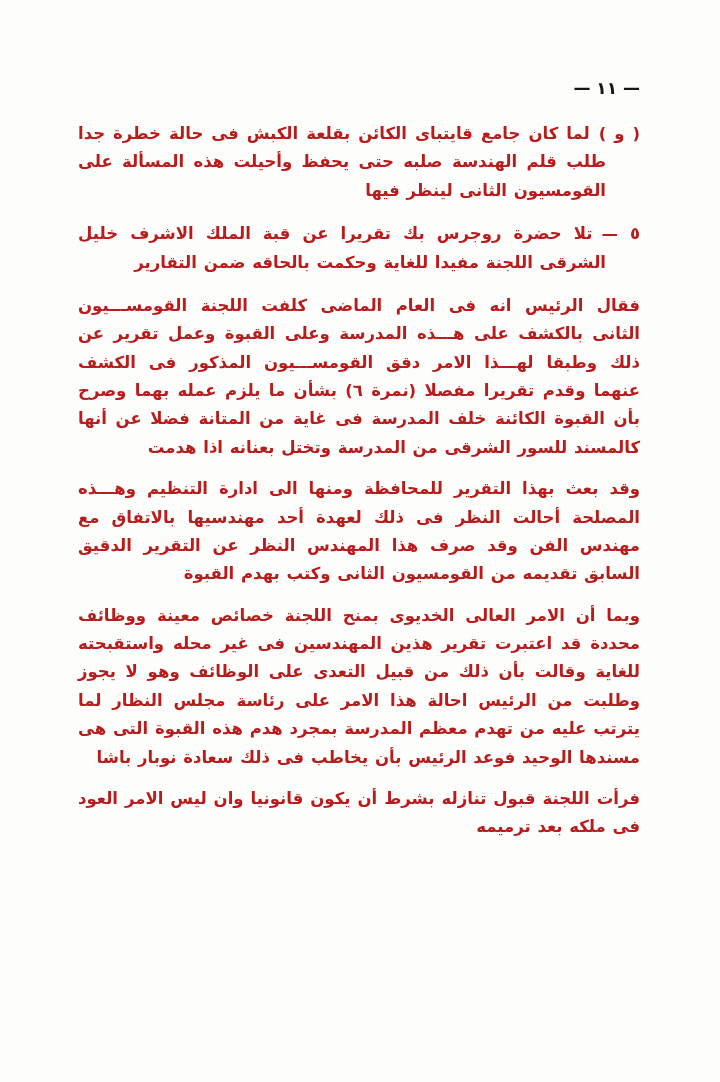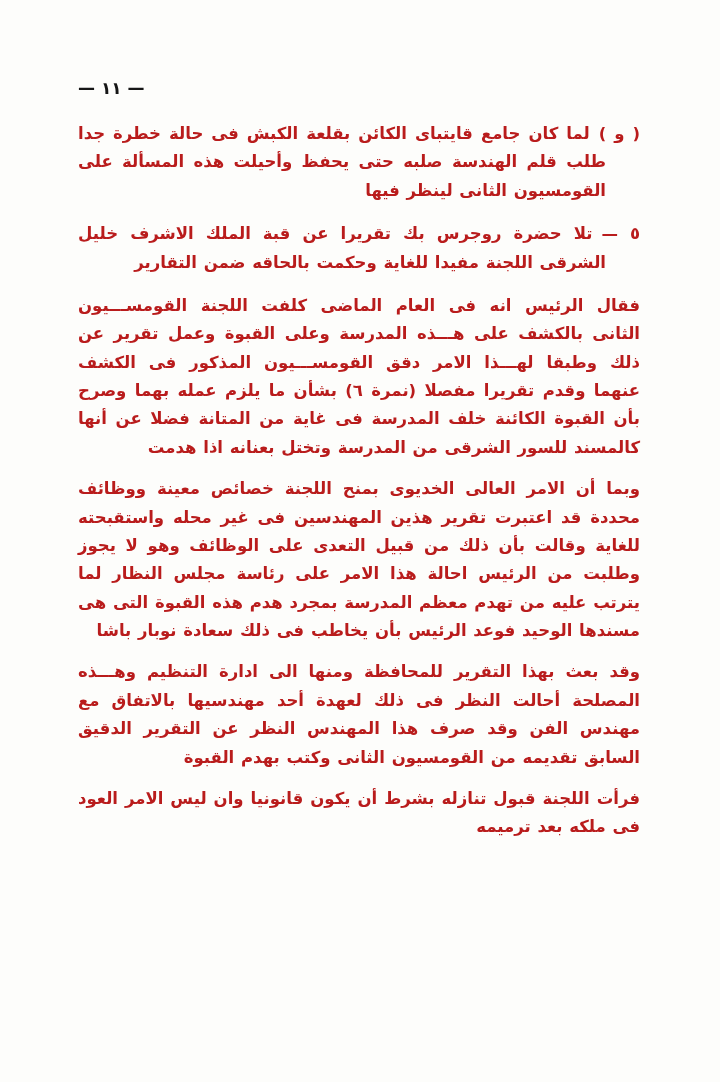--- a/index.html
+++ b/index.html
@@ -17,21 +17,21 @@
     font-family: "DejaVu Sans", sans-serif;
     color: #131313;
     box-sizing: border-box;
   }
   .content {
     direction: rtl;
     padding: 78px 80px 0 78px;
   }
   .page-number {
     direction: rtl;
-    text-align: left;
+    text-align: right;
     font-size: 17px;
     font-weight: bold;
     letter-spacing: 2px;
     margin-bottom: 22px;
     color: #161616;
   }
   .para {
     direction: rtl;
     text-align: justify;
     text-align-last: right;
@@ -73,25 +73,25 @@
     <div class="para item">
       <span class="marker">٥ —</span><span class="ptext">تلا حضرة روجرس بك تقريرا عن قبة الملك الاشرف خليل الشرقى اللجنة مفيدا للغاية وحكمت بالحاقه ضمن التقارير</span>
     </div>
 
 
     <div class="para">
       <span class="ptext">فقال الرئيس انه فى العام الماضى كلفت اللجنة القومســـيون الثانى بالكشف على هـــذه المدرسة وعلى القبوة وعمل تقرير عن ذلك وطبقا لهـــذا الامر دقق القومســـيون المذكور فى الكشف عنهما وقدم تقريرا مفصلا (نمرة ٦) بشأن ما يلزم عمله بهما وصرح بأن القبوة الكائنة خلف المدرسة فى غاية من المتانة فضلا عن أنها كالمسند للسور الشرقى من المدرسة وتختل بعنانه اذا هدمت</span>
     </div>
 
     <div class="para">
-      <span class="ptext">وبما أن الامر العالى الخديوى بمنح اللجنة خصائص معينة ووظائف محددة قد اعتبرت تقرير هذين المهندسين فى غير محله واستقبحته للغاية وقالت بأن ذلك من قبيل التعدى على الوظائف وهو لا يجوز وطلبت من الرئيس احالة هذا الامر على رئاسة مجلس النظار لما يترتب عليه من تهدم معظم المدرسة بمجرد هدم هذه القبوة التى هى مسندها الوحيد فوعد الرئيس بأن يخاطب فى ذلك سعادة نوبار باشا</span>
+      <span class="ptext">وقد بعث بهذا التقرير للمحافظة ومنها الى ادارة التنظيم وهـــذه المصلحة أحالت النظر فى ذلك لعهدة أحد مهندسيها بالاتفاق مع مهندس الفن وقد صرف هذا المهندس النظر عن التقرير الدقيق السابق تقديمه من القومسيون الثانى وكتب بهدم القبوة</span>
     </div>
 
     <div class="para">
-      <span class="ptext">وقد بعث بهذا التقرير للمحافظة ومنها الى ادارة التنظيم وهـــذه المصلحة أحالت النظر فى ذلك لعهدة أحد مهندسيها بالاتفاق مع مهندس الفن وقد صرف هذا المهندس النظر عن التقرير الدقيق السابق تقديمه من القومسيون الثانى وكتب بهدم القبوة</span>
+      <span class="ptext">وبما أن الامر العالى الخديوى بمنح اللجنة خصائص معينة ووظائف محددة قد اعتبرت تقرير هذين المهندسين فى غير محله واستقبحته للغاية وقالت بأن ذلك من قبيل التعدى على الوظائف وهو لا يجوز وطلبت من الرئيس احالة هذا الامر على رئاسة مجلس النظار لما يترتب عليه من تهدم معظم المدرسة بمجرد هدم هذه القبوة التى هى مسندها الوحيد فوعد الرئيس بأن يخاطب فى ذلك سعادة نوبار باشا</span>
     </div>
 
 
     <div class="para flush-last">
       <span class="ptext">فرأت اللجنة قبول تنازله بشرط أن يكون قانونيا وان ليس الامر العود فى ملكه بعد ترميمه</span>
     </div>
 
   </div>
 </div>
 

